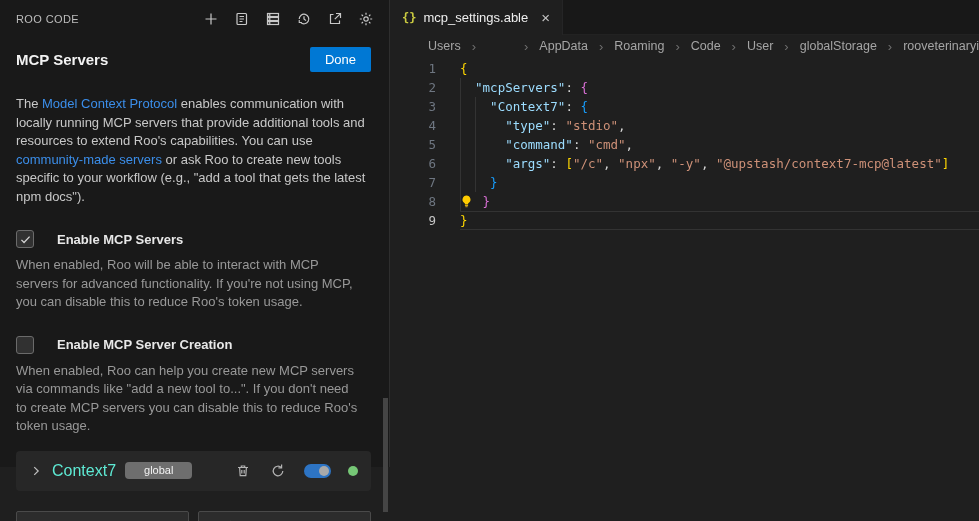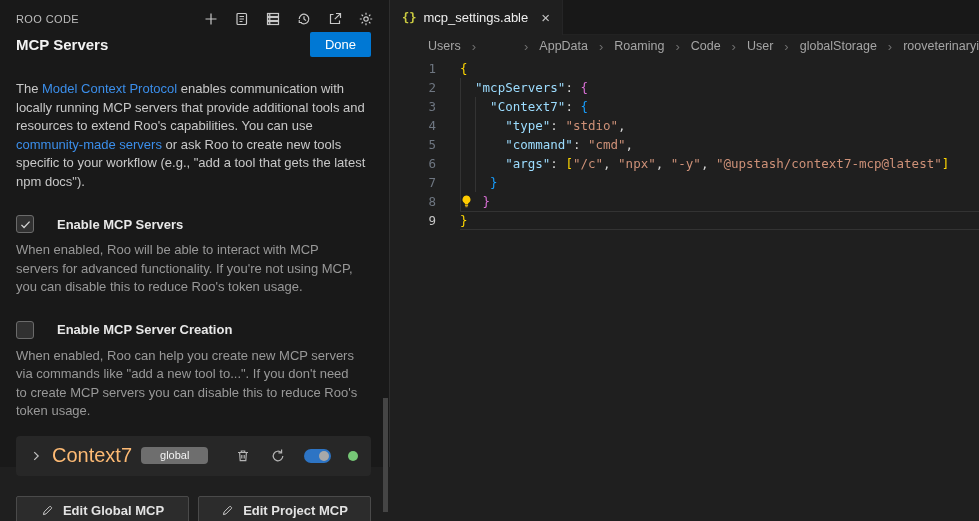--- a/index.html
+++ b/index.html
@@ -12,41 +12,41 @@
     position:relative; flex-shrink:0; }
   .sb-scroll-thumb { position:absolute; right:1px; top:398px; width:5px; height:114px; background:#454545; }
 
   .sb-header { display:flex; justify-content:space-between; align-items:center; padding:10px 14px 0 16px; }
   .brand { font-size:11px; color:#bdbdbd; letter-spacing:.4px; }
   .hdr-icons { display:flex; gap:13px; align-items:center; }
   .icon-btn { width:18px; height:18px; display:inline-flex; align-items:center; justify-content:center;
     color:#c8c8c8; cursor:pointer; font-size:16px; }
   .icon-btn svg { width:16px; height:16px; stroke:currentColor; fill:none; stroke-width:1.2; }
 
-  .title-row { display:flex; justify-content:space-between; align-items:center; padding:0 18px 0 16px; margin-top:4px; }
+  .title-row { display:flex; justify-content:space-between; align-items:center; padding:0 18px 0 16px; margin-top:19px; }
   .page-title { font-size:15px; font-weight:700; color:#f2f2f2; }
   .done-btn { background:#0078d4; color:#ffffff; font-size:13px; border:none; border-radius:2px;
     padding:5px 15px; cursor:pointer; font-family:inherit; }
 
   .intro { padding:0 20px 0 16px; margin-top:23px; font-size:13px; line-height:1.43; color:#c8c8c8; }
   .intro a { color:#3b8eea; text-decoration:none; cursor:pointer; }
 
   .check-row { display:flex; align-items:center; gap:11px; padding:0 16px; margin-top:24px; }
   .checkbox { width:18px; height:18px; background:#313131; border:1px solid #6b6b6b; border-radius:3px;
     display:inline-flex; align-items:center; justify-content:center; cursor:pointer; flex-shrink:0; }
   .checkbox svg { width:13px; height:13px; stroke:#d4d4d4; stroke-width:1.6; fill:none; display:none; }
   .checkbox.checked svg { display:block; }
   .check-label { font-size:13px; font-weight:700; color:#e8e8e8;padding-left:12px; }
   .check-desc { padding:0 26px 0 16px; margin-top:8px; font-size:13px; line-height:1.42; color:#989898; }
 
   .server-card { margin:15px 18px 0 16px; height:40px; background:#272727; border-radius:4px;
     display:flex; align-items:center; padding:0 13px; }
   .chev { width:14px; height:14px; color:#c0c0c0; display:inline-flex; cursor:pointer; }
   .chev svg { width:14px; height:14px; stroke:currentColor; fill:none; stroke-width:1.4; }
-  .server-name { font-size:20px; color:#fdba74; margin-left:9px; }
+  .server-name { font-size:16px; color:#5eead4; margin-left:9px; }
   .scope-badge { margin-left:9px; background:#6e6e6e; color:#f2f2f2; font-size:11px;
     padding:2px 19px 3px; border-radius:4px; }
   .card-actions { margin-left:auto; display:flex; align-items:center; gap:17px; }
   .card-actions .icon-btn { color:#b4b4b4; }
   .toggle { width:27px; height:14px; background:#2d74c4; border-radius:8px; position:relative; cursor:pointer; }
   .toggle .knob { position:absolute; top:2px; right:2px; width:10px; height:10px; border-radius:50%; background:#a9a9a9; }
   .status-dot { width:10px; height:10px; border-radius:50%; background:#76c776; }
 
   .edit-btns { display:flex; gap:9px; margin:20px 18px 0 16px; }
   .edit-btn { flex:1; height:29px; display:flex; align-items:center; justify-content:center; gap:9px;

